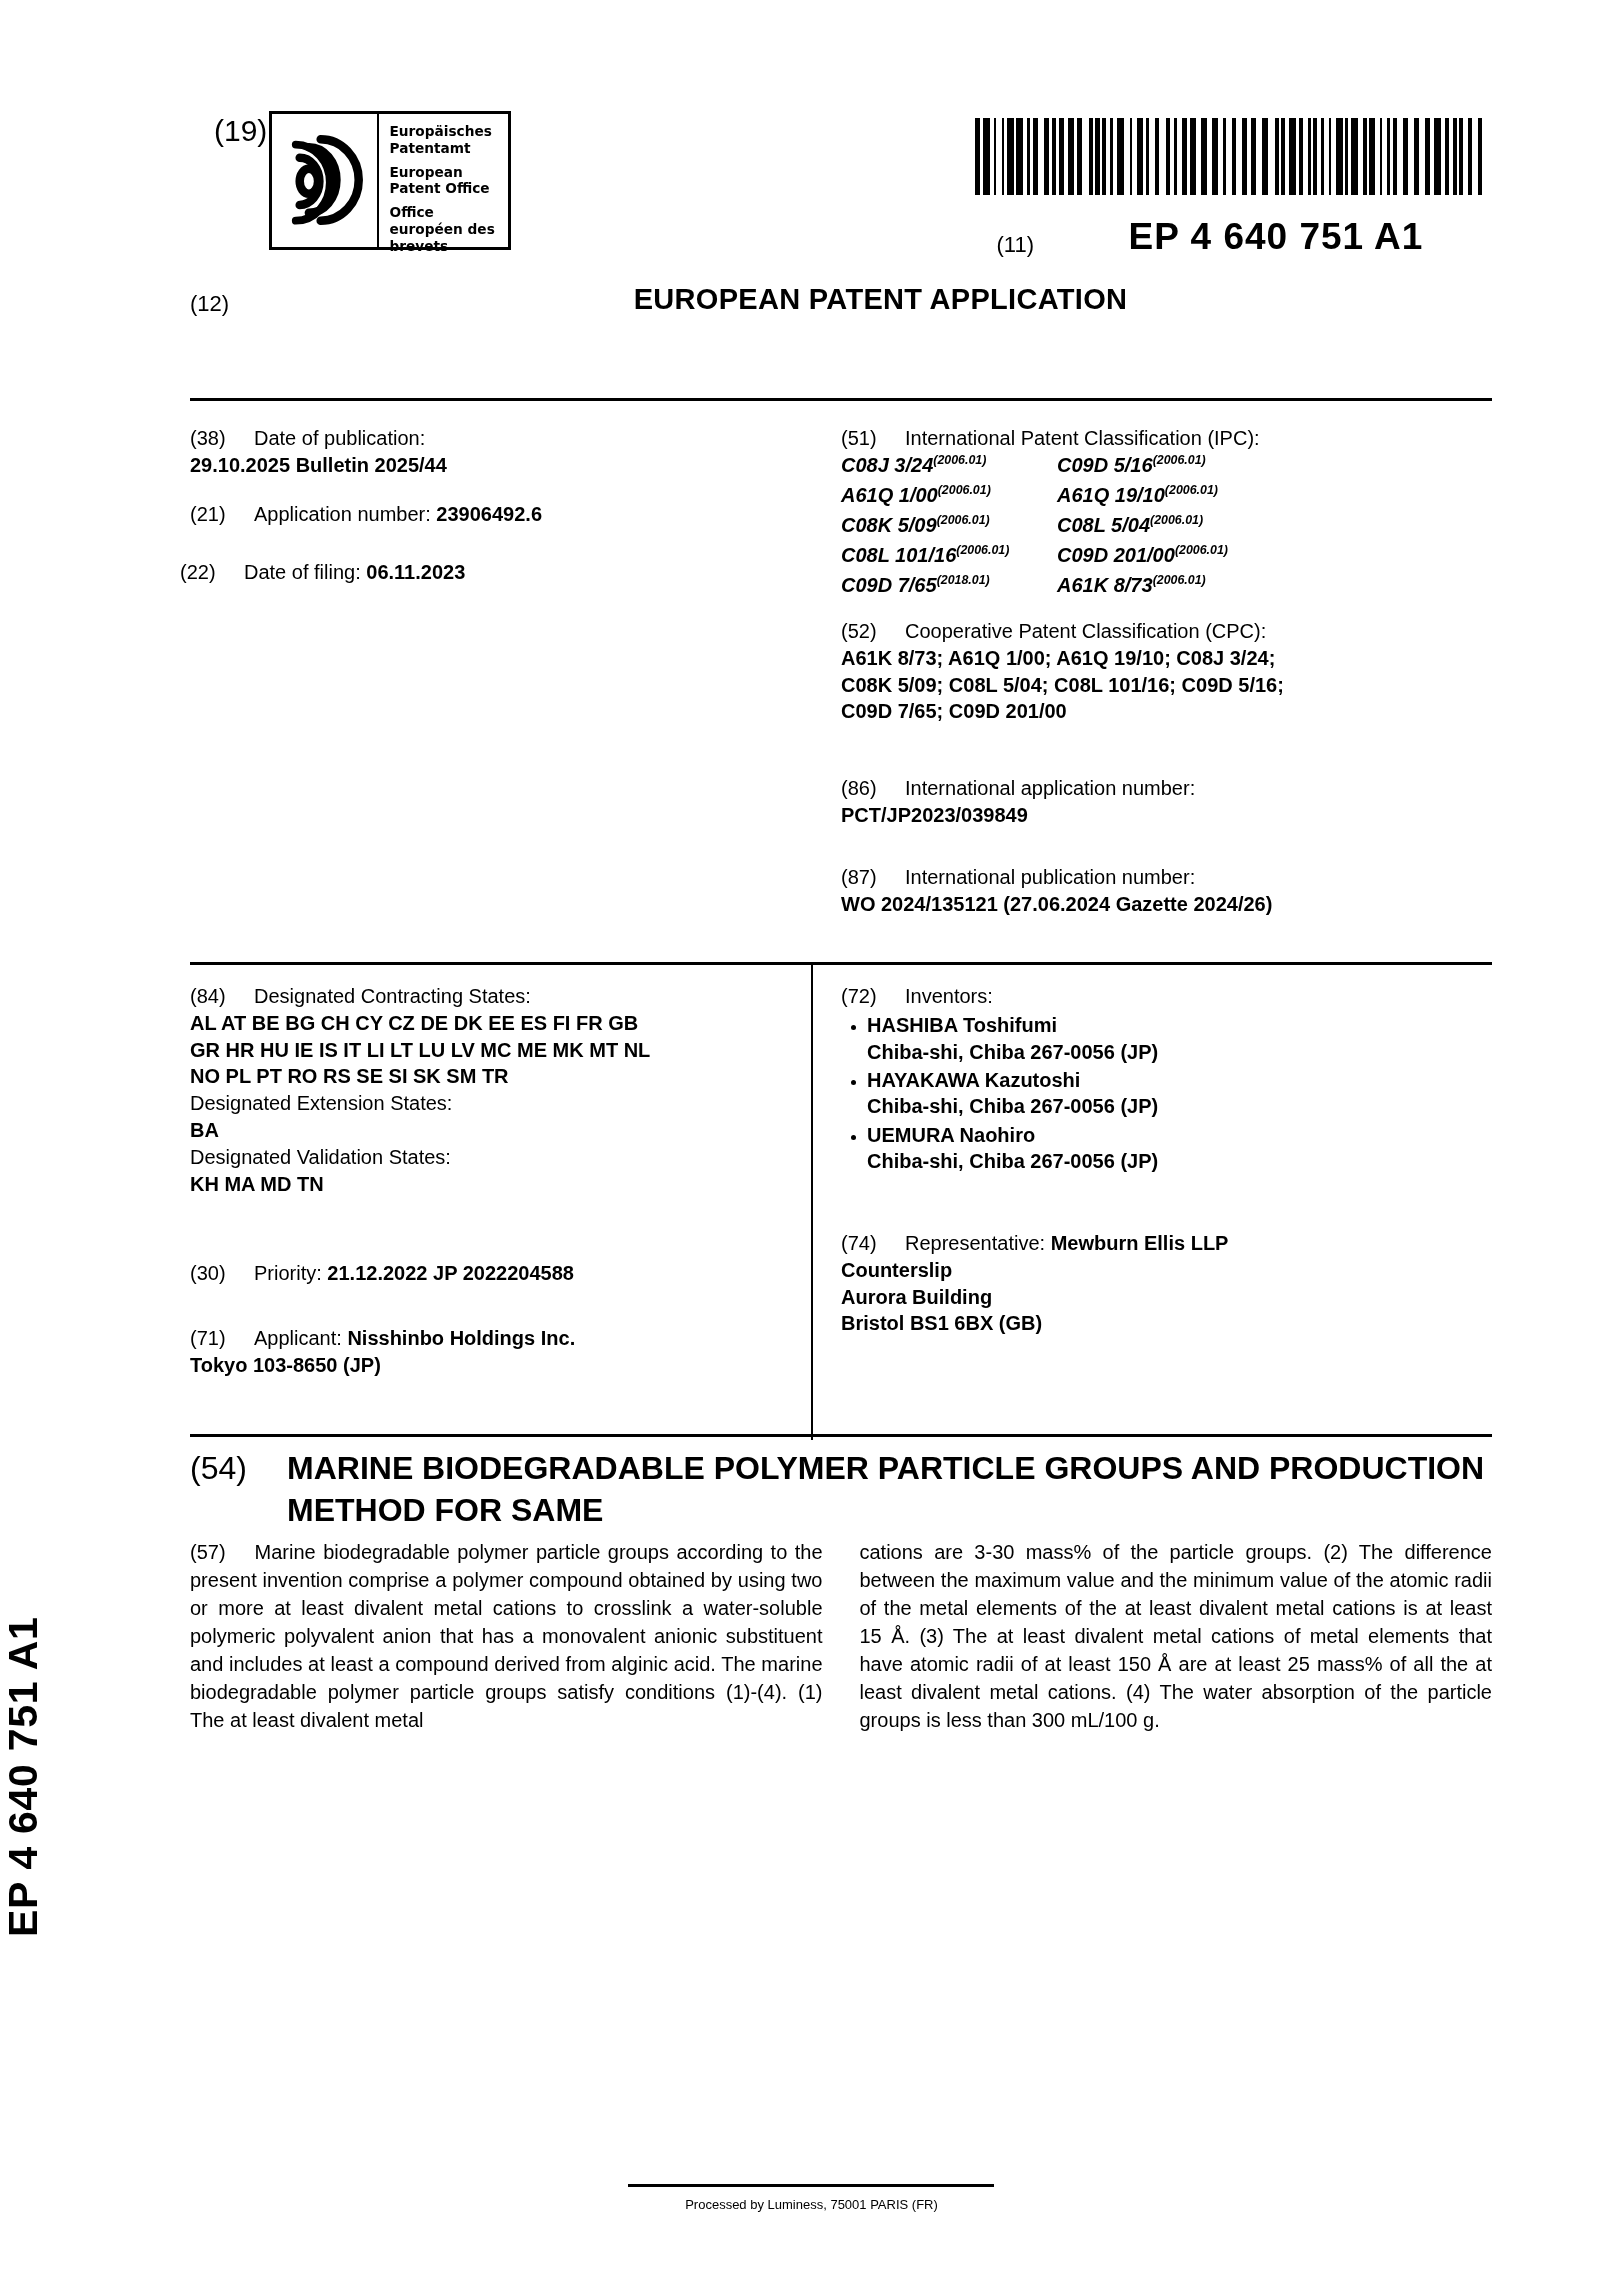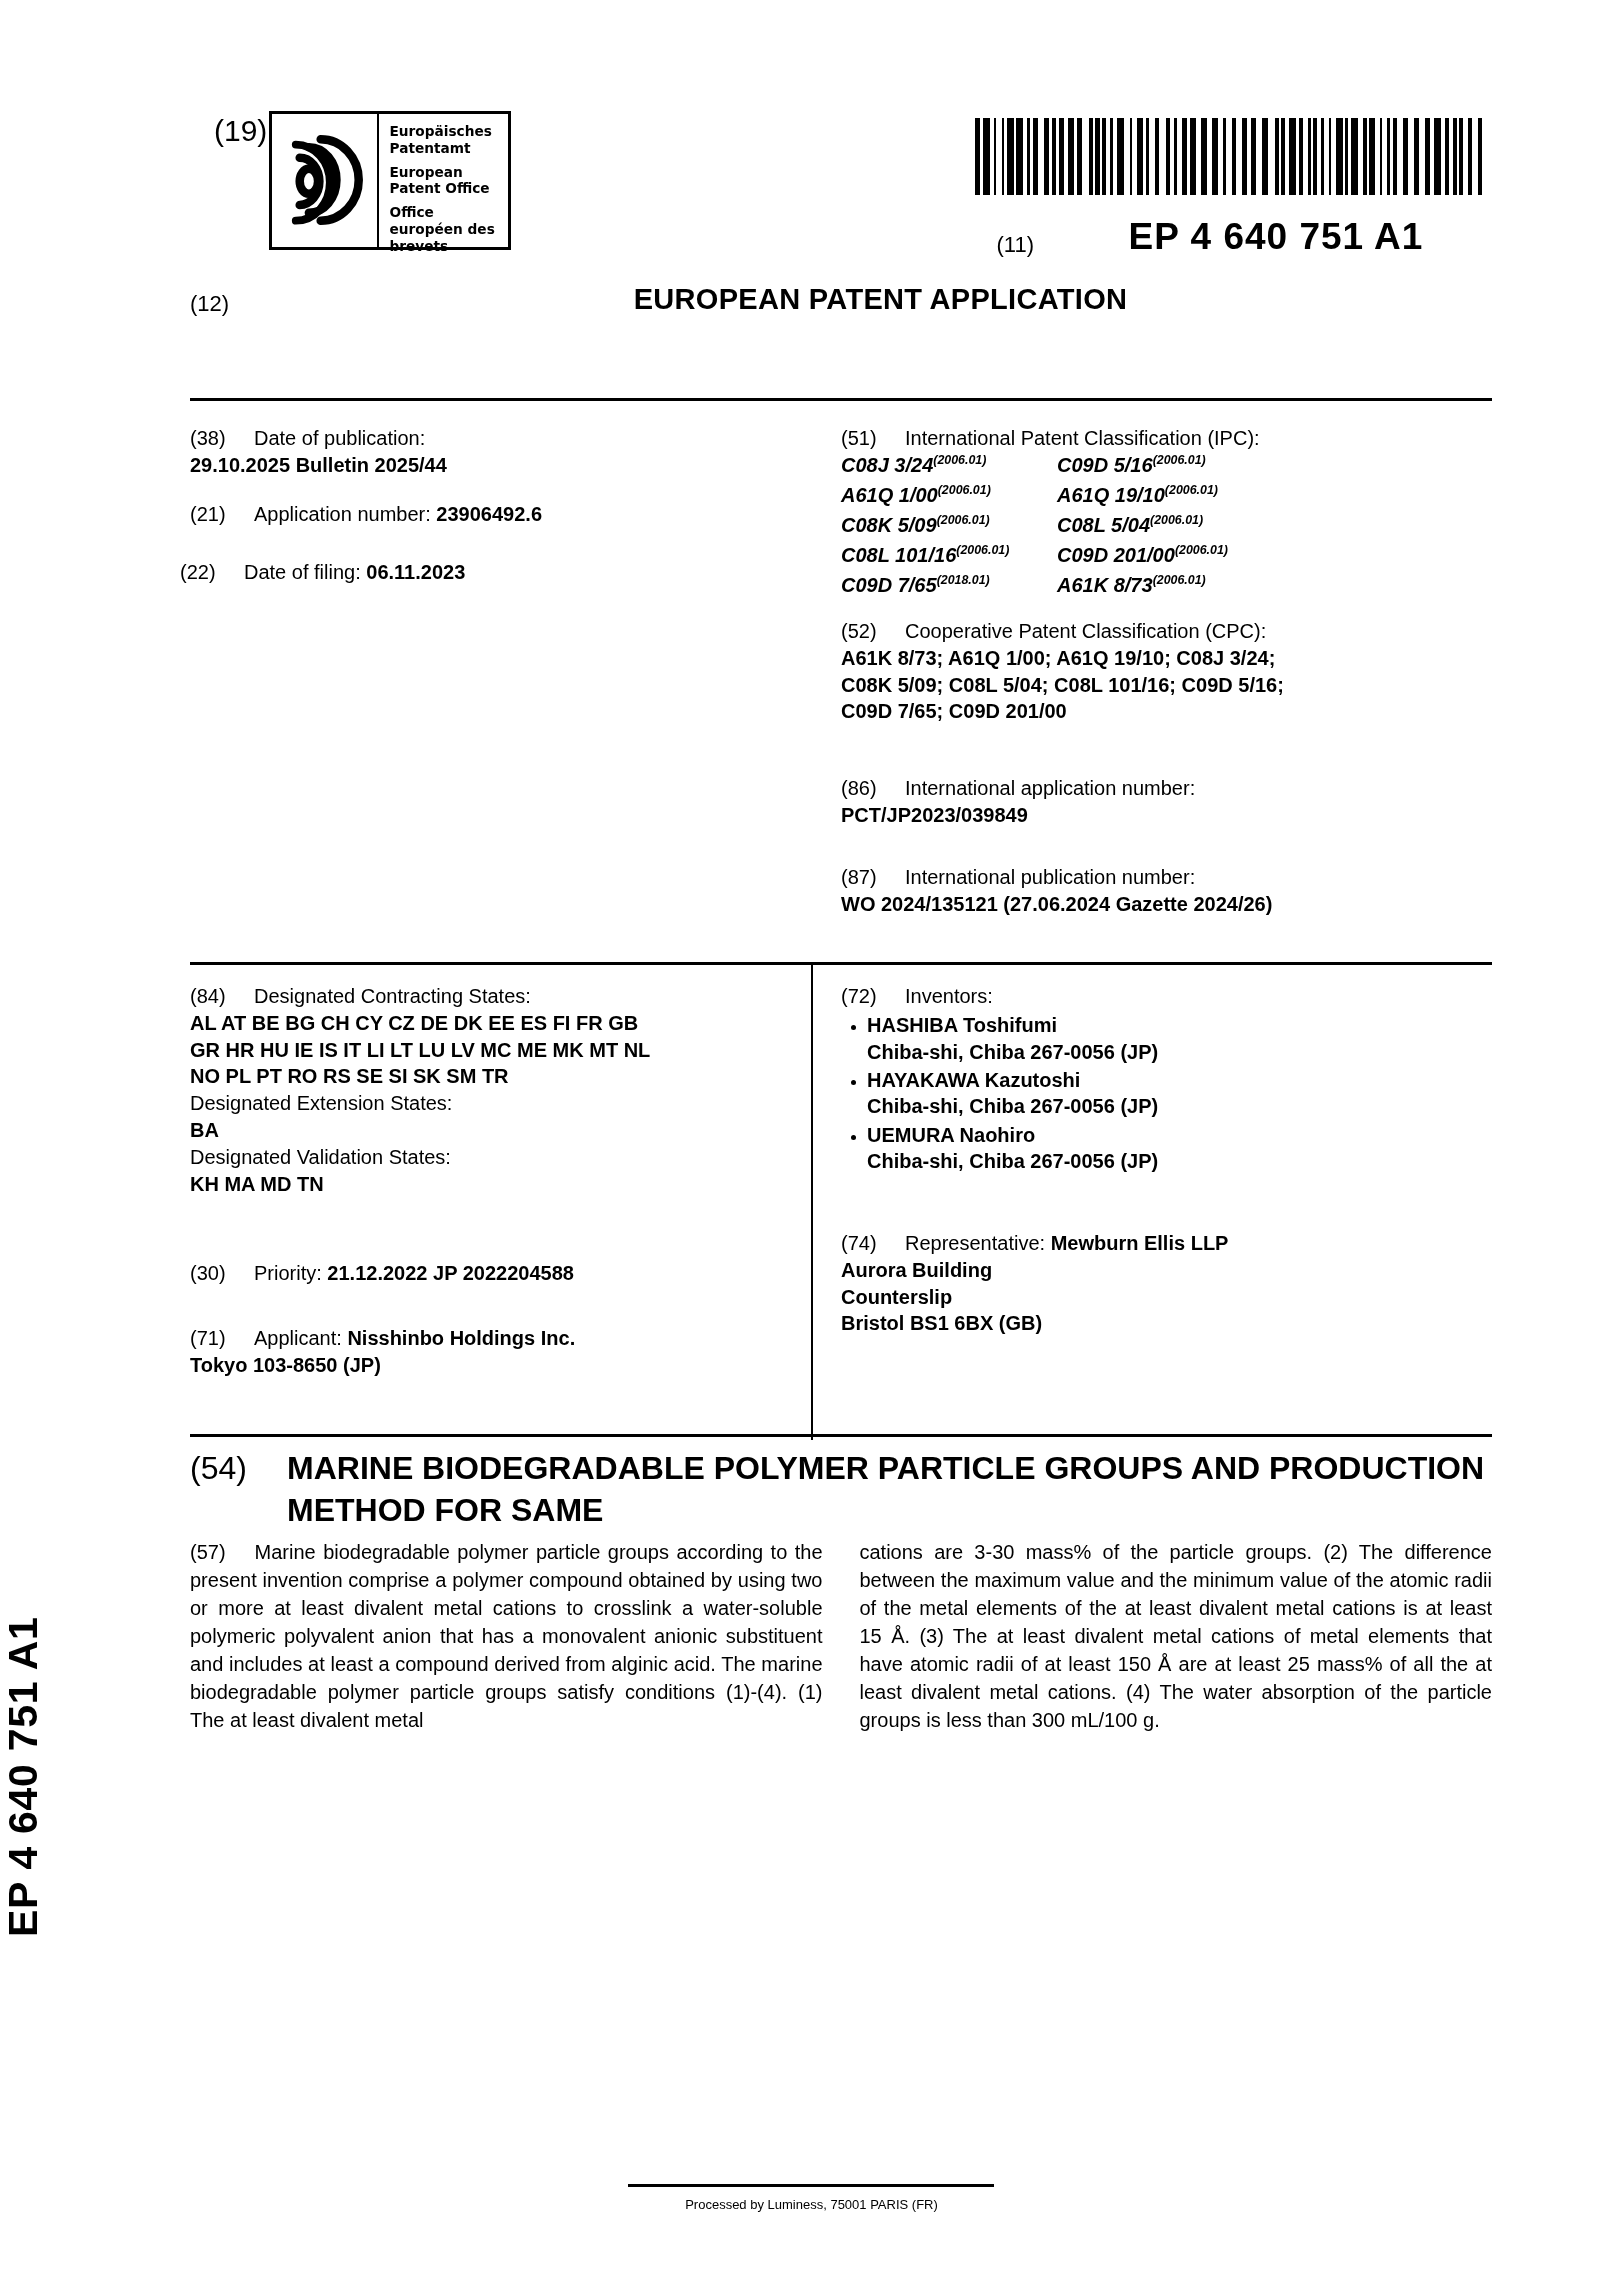--- a/index.html
+++ b/index.html
@@ -401,22 +401,22 @@
         </ul>
     </span>
   </div>
 
   <div class="field" style="left:841px; top:1230px; width:651px;">
     <span class="code">(74)</span>
     <span class="body">
       <span>Representative:</span>
       <span class="b">Mewburn Ellis LLP</span>
       <div class="b" id="rep-addr">
+          <div>Counterslip</div>
           <div>Aurora Building</div>
-          <div>Counterslip</div>
           <div>Bristol BS1 6BX (GB)</div>
         </div>
     </span>
   </div>
 
   <div class="rule" style="top:1434px;"></div>
 
   <div class="title54">
     <span class="code">(54)</span>
     <div class="body">MARINE BIODEGRADABLE POLYMER PARTICLE GROUPS AND PRODUCTION METHOD FOR SAME</div>

